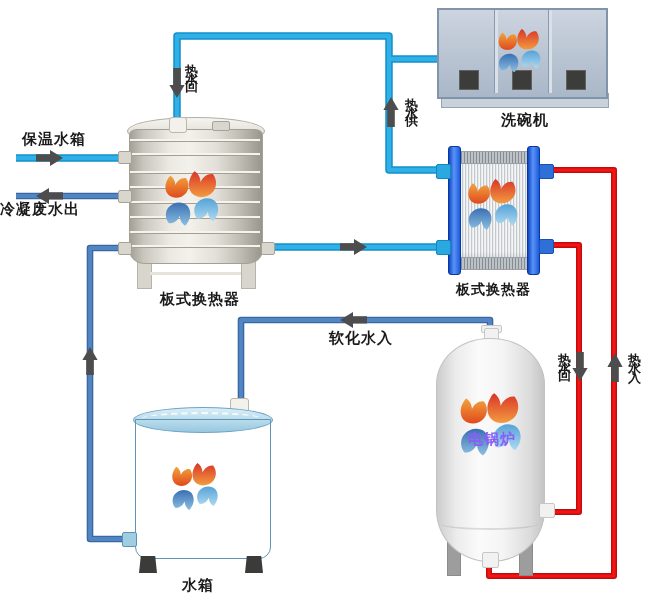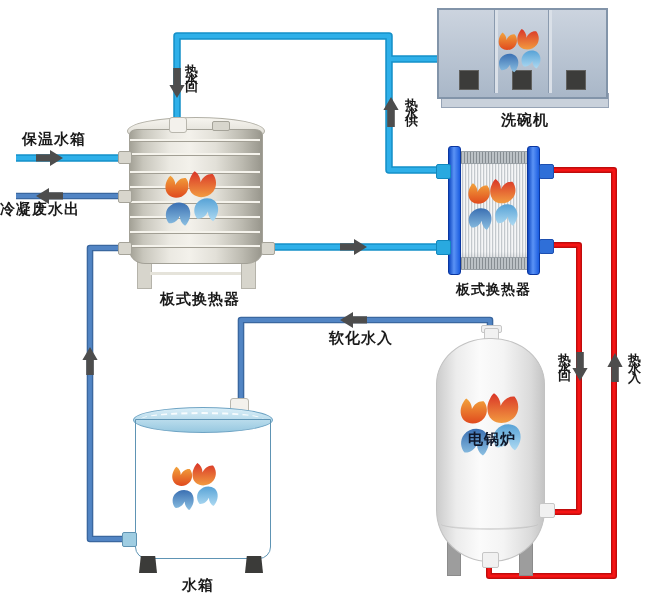--- a/index.html
+++ b/index.html
@@ -231,17 +231,17 @@
     </svg>
 
   <div class="lbl" style="left:22px;top:132px;">保温水箱</div>
   <div class="lbl" style="left:0;top:202px;">冷凝废水出</div>
   <div class="vlbl" style="left:184px;top:54px;">热水回</div>
   <div class="vlbl" style="left:404px;top:88px;">热水供</div>
   <div class="lbl center" style="left:497px;top:113px;width:56px;">洗碗机</div>
   <div class="lbl center" style="left:160px;top:292px;width:64px;">板式换热器</div>
   <div class="lbl center" style="left:456px;top:282px;width:70px;font-size:14px;">板式换热器</div>
   <div class="lbl" style="left:329px;top:331px;">软化水入</div>
-  <div class="lbl center" style="left:464px;top:432px;width:56px;color:#0f172a;">电锅炉</div>
+  <div class="lbl center" style="left:464px;top:432px;width:56px;color:#8b5cf6;">电锅炉</div>
   <div class="lbl center" style="left:170px;top:578px;width:56px;text-align:center;">水箱</div>
   <div class="vlbl" style="left:557px;top:343px;">热水回</div>
   <div class="vlbl" style="left:627px;top:343px;">热水入</div>
 </div>
 
 </body></html>

